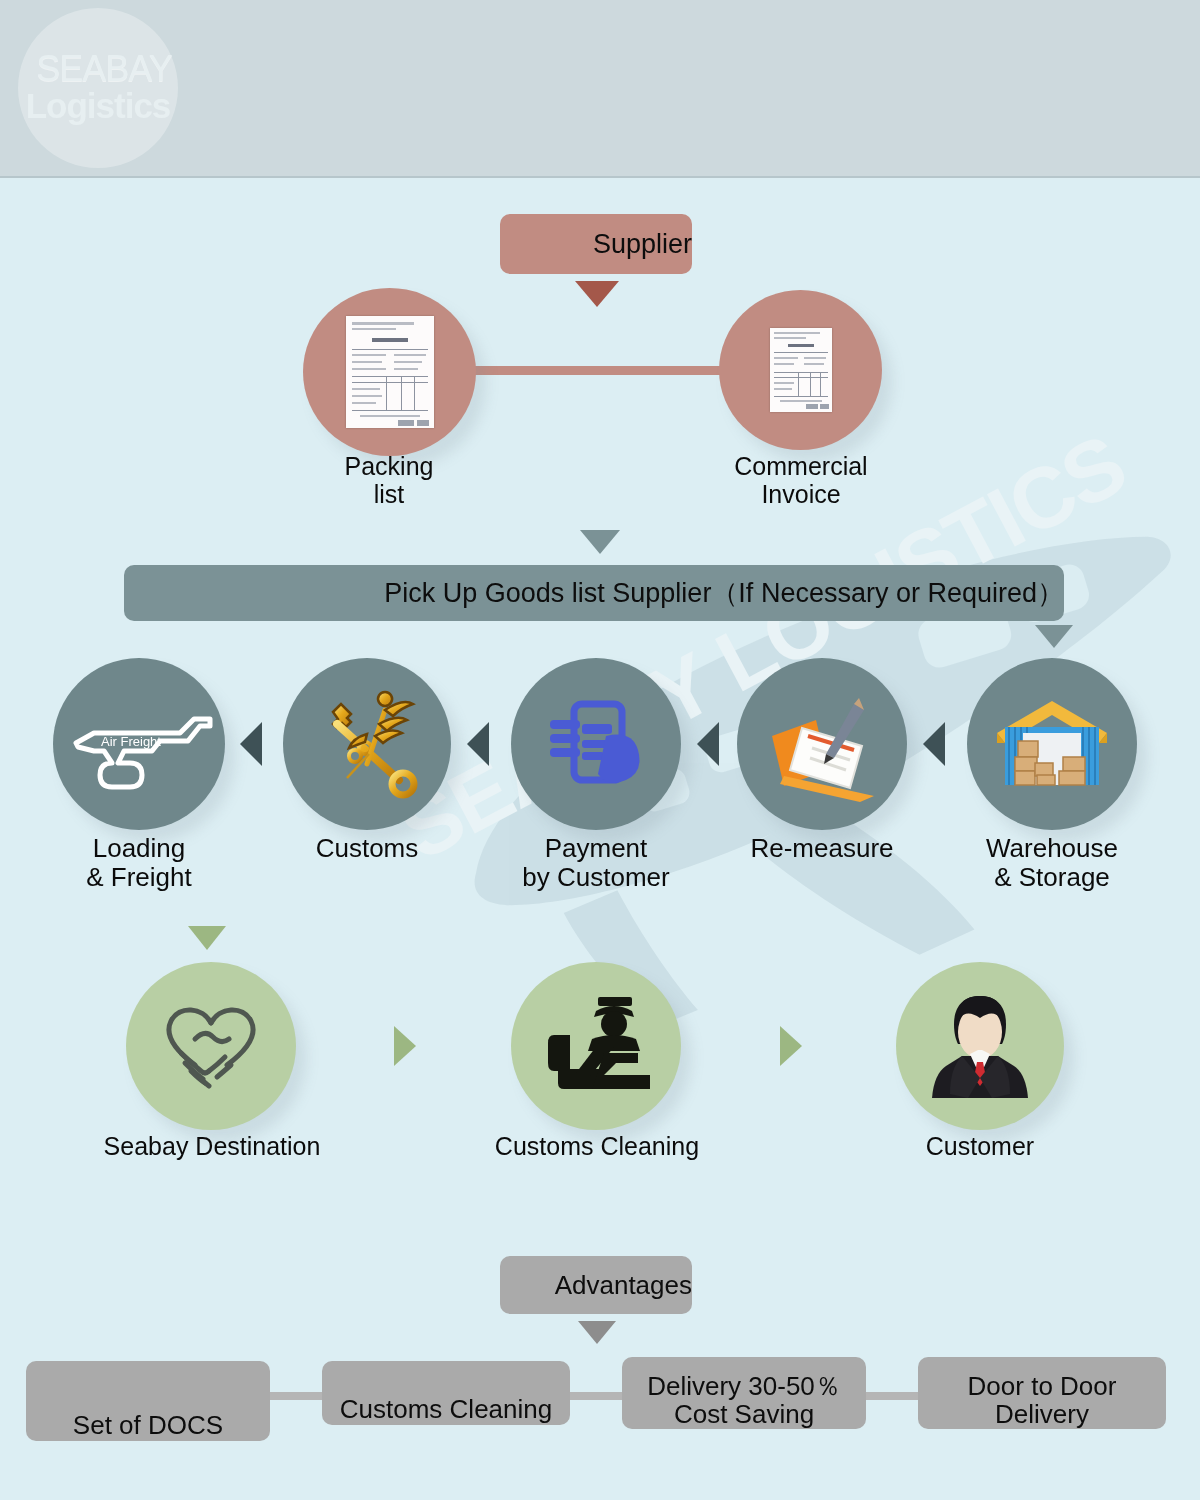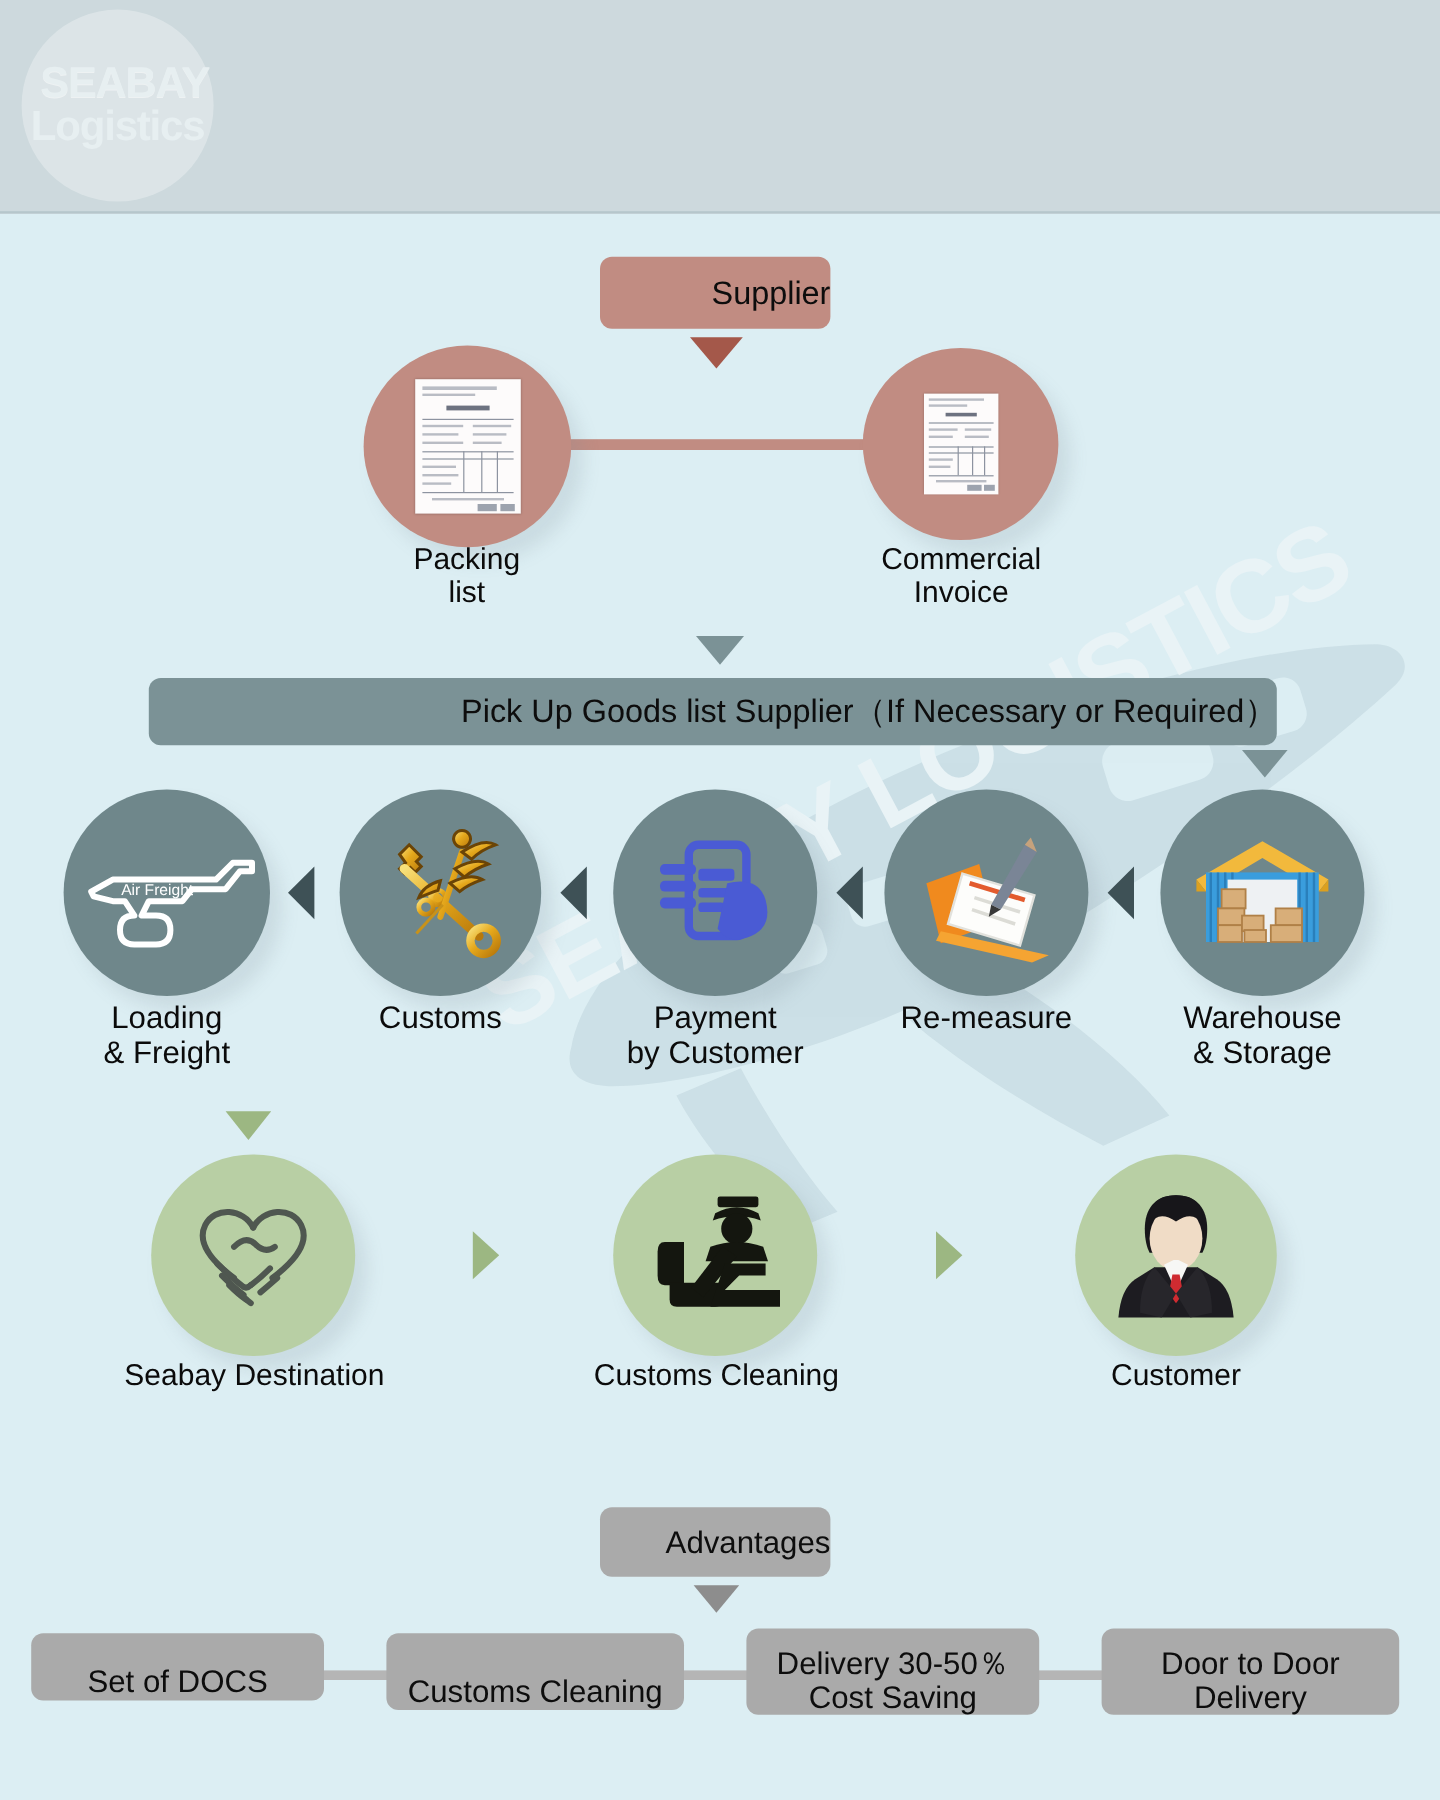--- a/index.html
+++ b/index.html
@@ -16,21 +16,21 @@
     position: absolute; left: 0; top: 0; width: 1200px; height: 178px;
     background: #cdd9dd;
     border-bottom: 2px solid #b6c6cb;
   }
   #logo-badge {
     position: absolute; left: 18px; top: 8px; width: 160px; height: 160px;
     border-radius: 50%; background: rgba(255,255,255,0.30);
     display: flex; flex-direction: column; align-items: center; justify-content: center;
   }
   #logo-badge .l1 {
-    font-size: 36px; font-weight: bold; color: #e7eff1; letter-spacing: -1px;
+    font-size: 36px; font-weight: normal; color: #e7eff1; letter-spacing: -1px;
     line-height: 36px; text-shadow: 0 1px 0 rgba(255,255,255,.5); margin-left: 12px;
   }
   #logo-badge .l2 {
     font-size: 35px; font-weight: bold; color: #e7eff1; letter-spacing: -1px;
     line-height: 38px;
   }
   #page-title {
     position: absolute; left: 210px; top: 64px; width: 880px;
     text-align: center; font-size: 38px; color: #101010; letter-spacing: 1px;
   }
@@ -345,21 +345,21 @@
 
 <div class="pill" style="left:500px; top:1256px; width:192px; height:58px; background:#aaaaaa; font-size:26px;">
   <span>Advantages</span>
 </div>
 <div class="tri-down" style="left:578px; top:1321px; border-left:19px solid transparent; border-right:19px solid transparent; border-top:23px solid #8d8d8d;"></div>
 
 <div class="conn" style="left:262px; top:1392px; width:70px; height:8px; background:#b5b5b5;"></div>
 <div class="conn" style="left:560px; top:1392px; width:70px; height:8px; background:#b5b5b5;"></div>
 <div class="conn" style="left:856px; top:1392px; width:70px; height:8px; background:#b5b5b5;"></div>
 
-<div class="pill" style="left:26px; top:1361px; width:244px; height:56px; background:#aaaaaa; font-size:26px; flex-direction:column;">
+<div class="pill" style="left:26px; top:1361px; width:244px; height:80px; background:#aaaaaa; font-size:26px; flex-direction:column;">
   <span>Set of DOCS</span>
 </div>
 <div class="pill" style="left:322px; top:1361px; width:248px; height:64px; background:#aaaaaa; font-size:26px; flex-direction:column;">
   <span>Customs Cleaning</span>
 </div>
 <div class="pill" style="left:622px; top:1357px; width:244px; height:72px; background:#aaaaaa; font-size:26px; flex-direction:column; line-height:1.1;">
   <span>Delivery 30-50％</span>
   <span>Cost Saving</span>
 </div>
 <div class="pill" style="left:918px; top:1357px; width:248px; height:72px; background:#aaaaaa; font-size:26px; flex-direction:column; line-height:1.1;">

